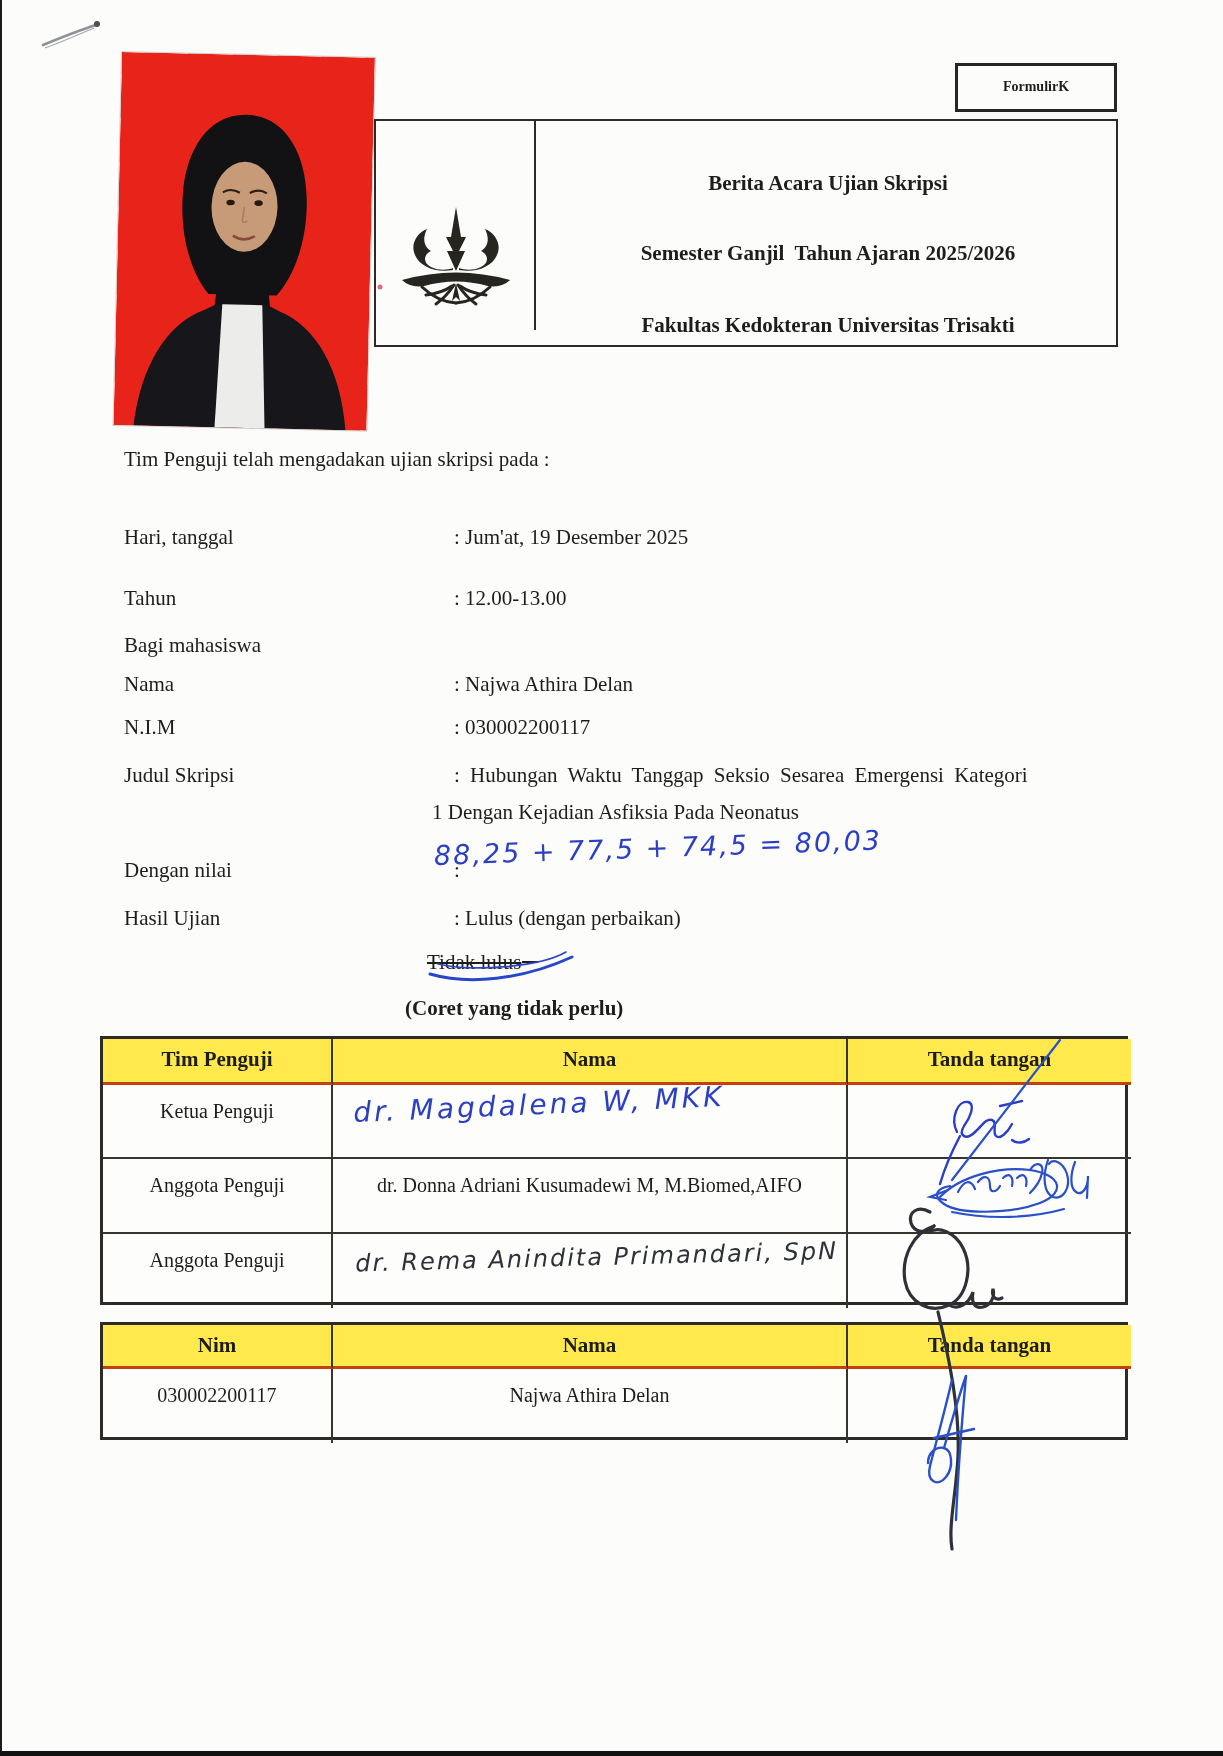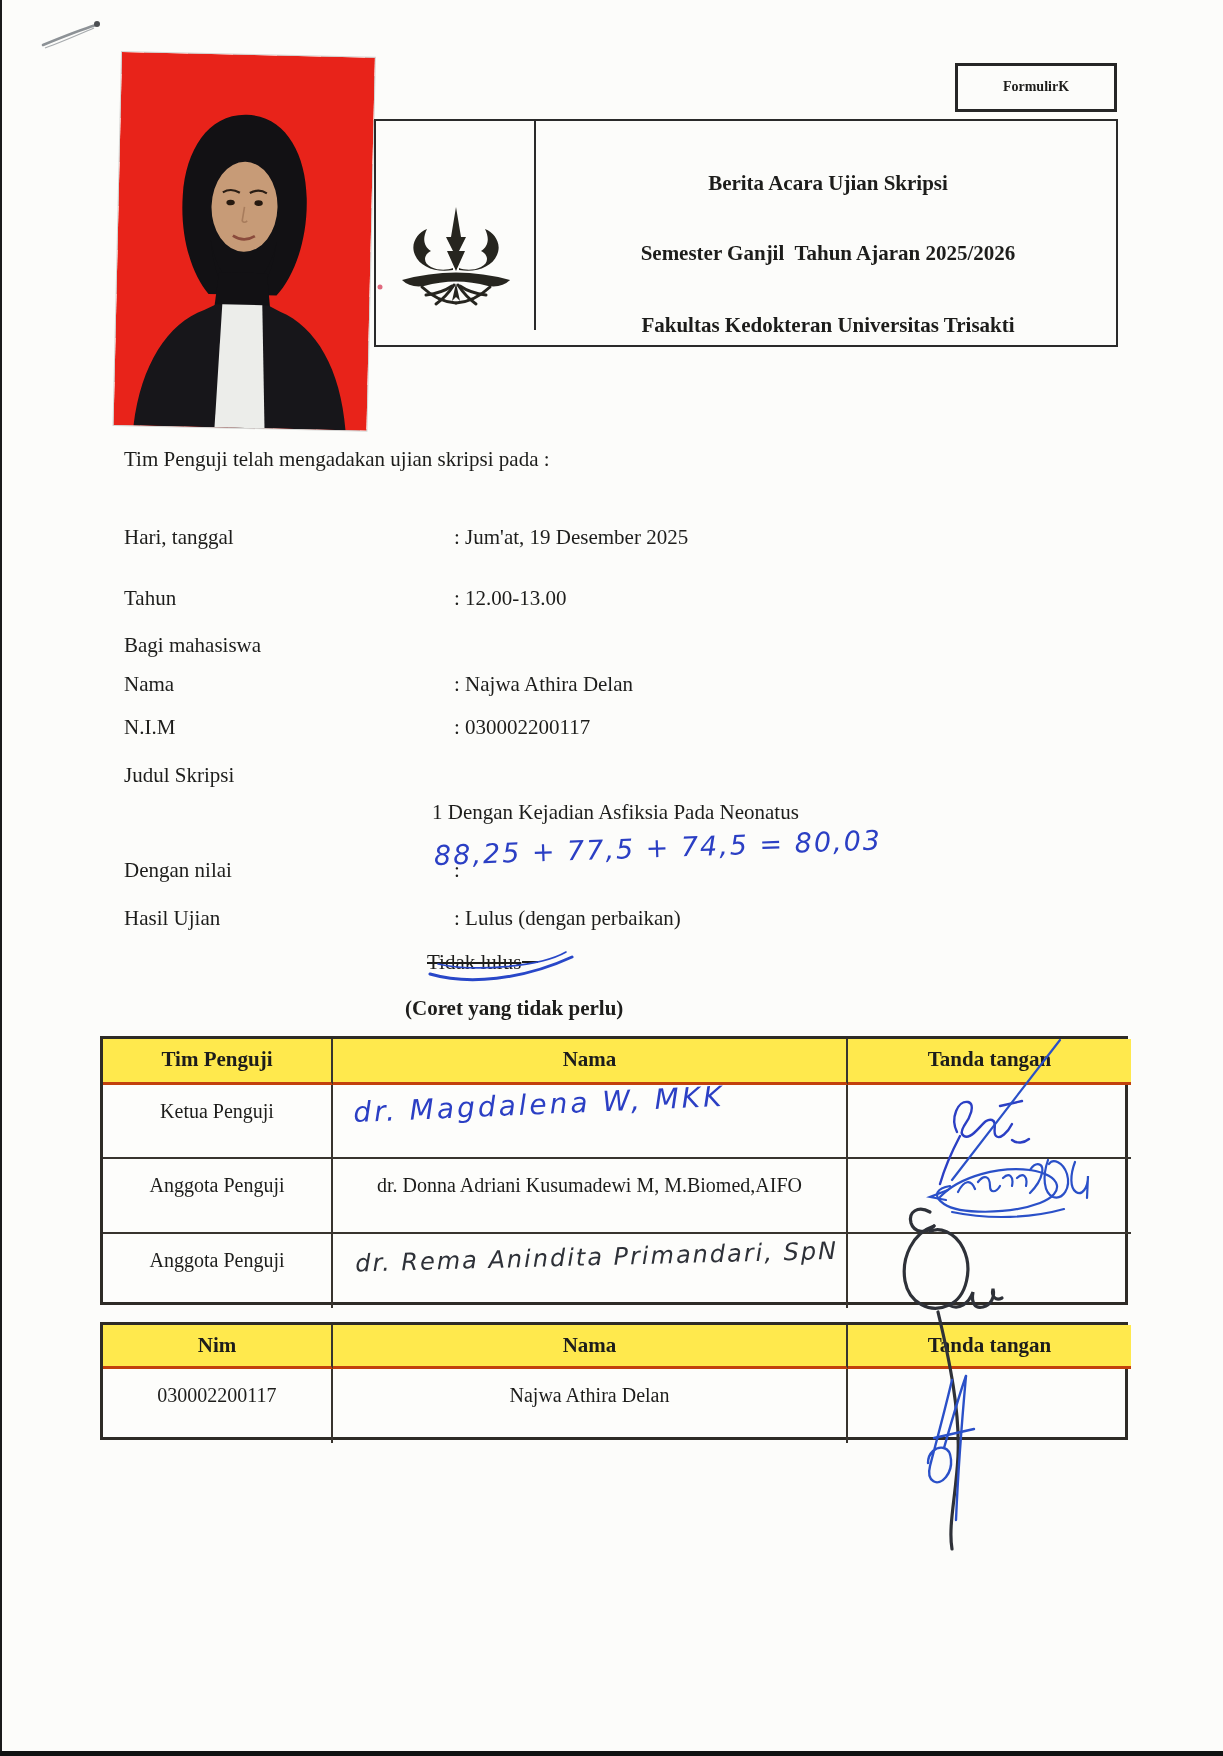--- a/index.html
+++ b/index.html
@@ -127,20 +127,21 @@
 
   <div class="abs txt lbl" style="top:633px">Bagi mahasiswa</div>
 
   <div class="abs txt lbl" style="top:672px">Nama</div>
   <div class="abs txt val" style="top:672px">: Najwa Athira Delan</div>
 
   <div class="abs txt lbl" style="top:715px">N.I.M</div>
   <div class="abs txt val" style="top:715px">: 030002200117</div>
 
   <div class="abs txt lbl" style="top:763px">Judul Skripsi</div>
+  <div class="abs txt val judul1" style="top:763px">: Hubungan Waktu Tanggap Seksio Sesarea Emergensi Kategori</div>
   <div class="abs txt" style="left:432px;top:800px">1 Dengan Kejadian Asfiksia Pada Neonatus</div>
 
   <div class="abs txt lbl" style="top:858px">Dengan nilai</div>
   <div class="abs txt val" style="top:858px">:</div>
   <div class="abs hand hand-nilai">88,25 + 77,5 + 74,5 = 80,03</div>
 
   <div class="abs txt lbl" style="top:906px">Hasil Ujian</div>
   <div class="abs txt val" style="top:906px">: Lulus (dengan perbaikan)</div>
 
   <div class="abs txt struck">Tidak lulus</div>

